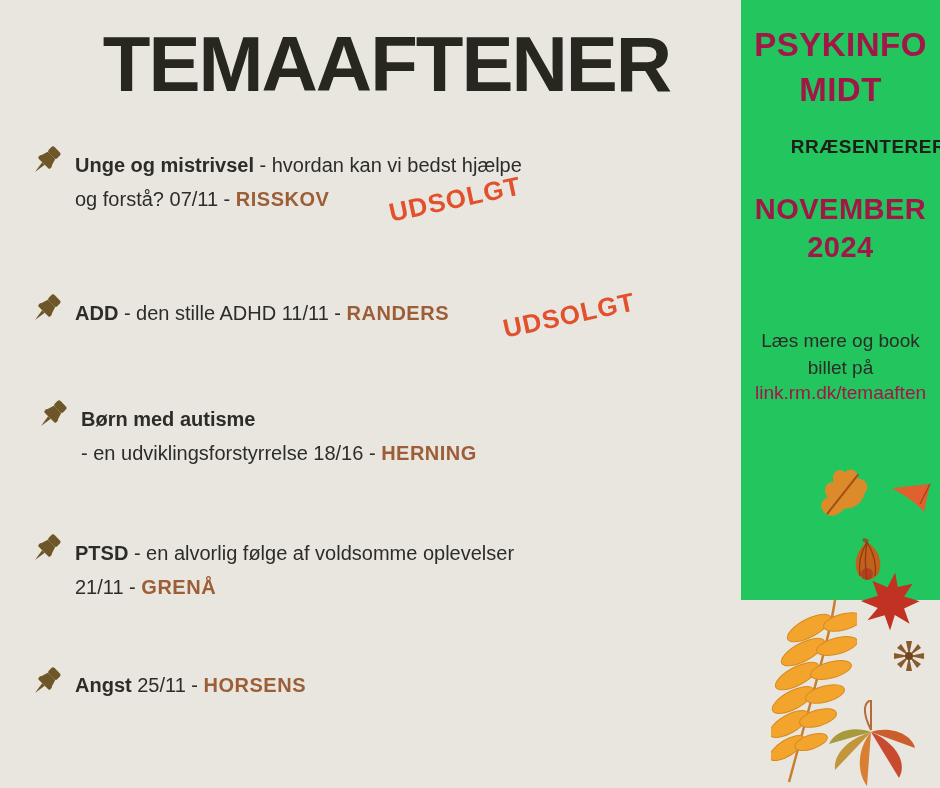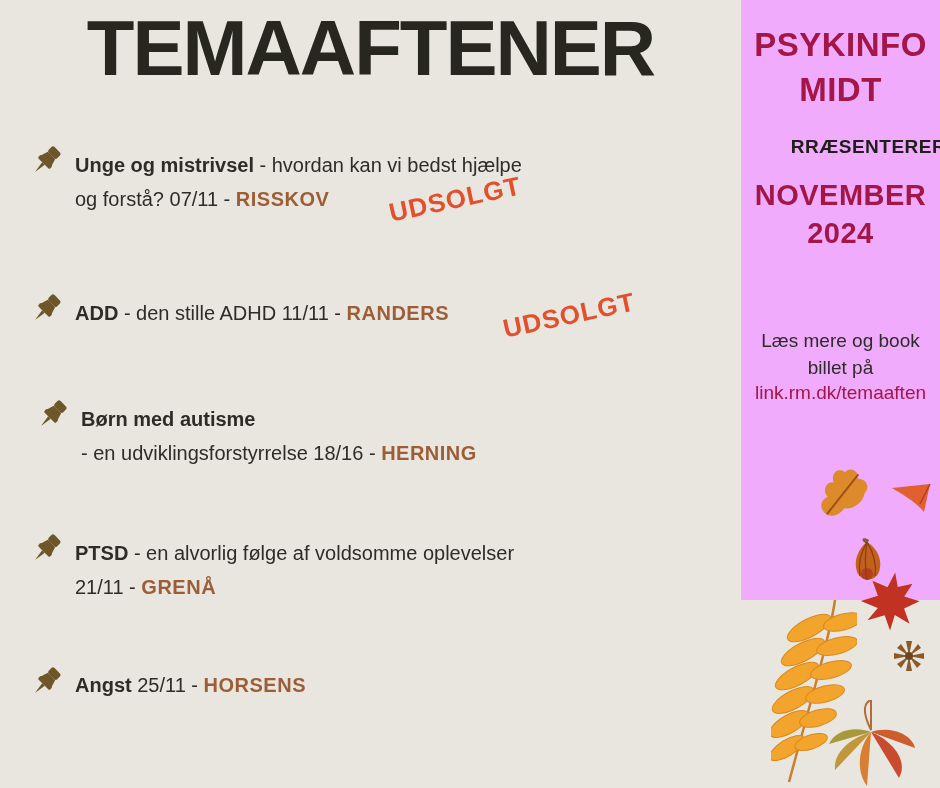--- a/index.html
+++ b/index.html
@@ -2,46 +2,46 @@
 <html><head>
 <meta charset="utf-8">
 <style>
   html,body{margin:0;padding:0;}
   .page{
     position:relative;width:940px;height:788px;overflow:hidden;
     background:#e9e6e0;
     font-family:"Liberation Sans", sans-serif;
   }
   .title{
-    position:absolute;left:0;top:8px;width:741px;margin:0;
+    position:absolute;left:0;top:8px;width:741px;margin:16px;
     text-align:center;font-size:78px;font-weight:800;letter-spacing:-2px;
     color:#27261f;line-height:1.05;
   }
   .item{position:absolute;display:flex;gap:13px;align-items:flex-start;}
   .pin{width:36px;height:36px;flex:none;margin-top:-3px;}
   .txt{font-size:20px;line-height:34px;color:#2d2c27;white-space:nowrap;}
   .b{font-weight:700;}
   .loc{font-weight:700;color:#9c5e36;letter-spacing:.5px;}
   .stamp{
     position:absolute;font-weight:700;font-size:26px;color:#e2502c;
     letter-spacing:1px;transform:rotate(-12deg);white-space:nowrap;
   }
   .i1{left:26px;top:148px;} .s1{left:388px;top:184px;}
   .i2{left:26px;top:296px;} .s2{left:502px;top:300px;}
   .i3{left:32px;top:402px;}
   .i4{left:26px;top:536px;}
   .i5{left:26px;top:668px;align-items:flex-end;}
   .sidebar{
     position:absolute;top:0;right:0;width:199px;height:600px;
-    background:#f0abfc;
+    background:#22c55e;
   }
   .sb{position:absolute;left:0;width:100%;text-align:center;}
   .brand{top:22px;font-size:33px;font-weight:800;color:#a21648;line-height:45px;letter-spacing:.5px;}
   .presents{top:136px;font-size:19px;font-weight:600;color:#1f1e1a;letter-spacing:.5px;padding-left:28px;}
-  .month{top:176px;font-size:29px;font-weight:800;color:#a21648;line-height:38px;letter-spacing:.5px;}
+  .month{top:190px;font-size:29px;font-weight:800;color:#a21648;line-height:38px;letter-spacing:.5px;}
   .cta{top:327px;font-size:19px;color:#2d2c27;line-height:27px;}
   .linkline{top:382px;font-size:19px;font-weight:500;color:#a21648;}
   .leaf{position:absolute;}
 </style>
 </head>
 <body>
 
 <svg width="0" height="0" style="position:absolute">
   <defs>
     <g id="pin" fill="#6f5628">

